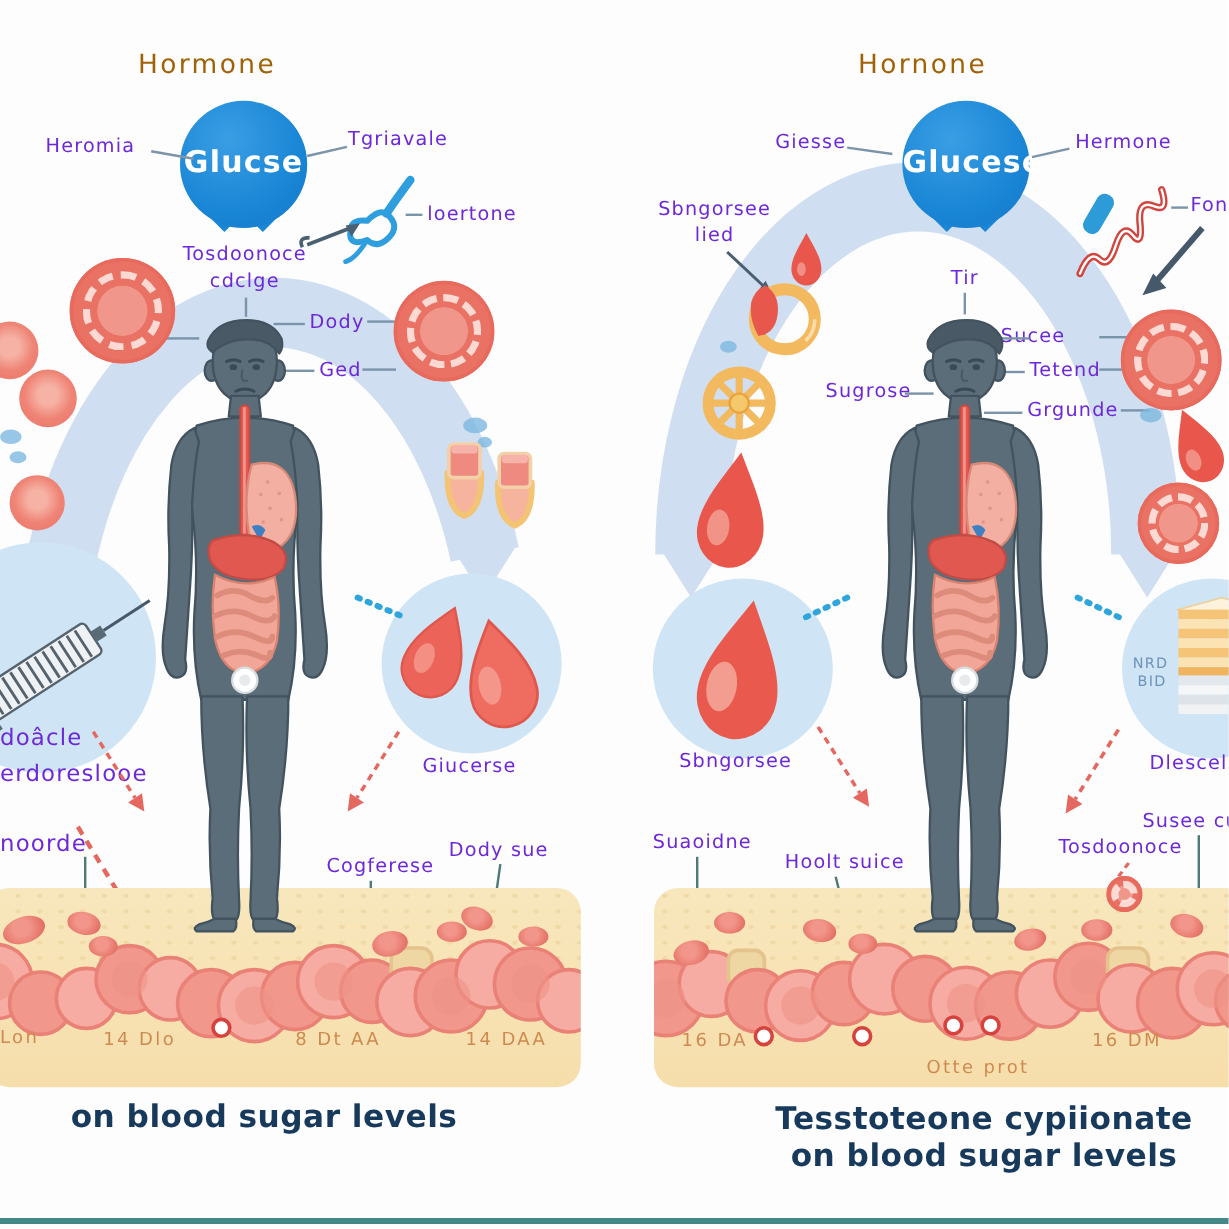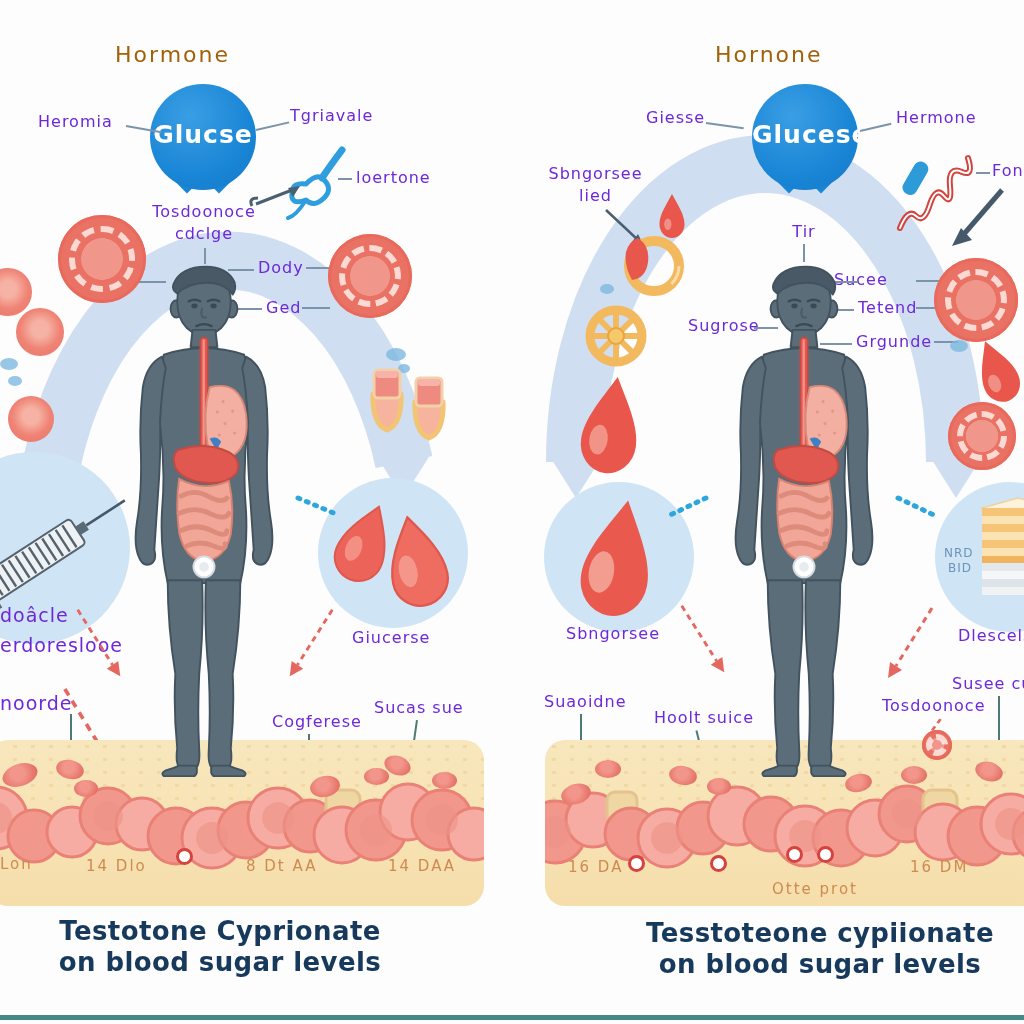--- a/index.html
+++ b/index.html
@@ -155,21 +155,21 @@
     <line x1="8" y1="4" x2="44" y2="62" stroke="#e4685f" stroke-width="3" stroke-dasharray="6 5"></line>
     <polygon points="52,74 38,66 50,58" fill="#e4685f"></polygon>
   </svg>
   <svg class="abs" style="left:282px;top:606px;" width="58" height="76" viewBox="0 0 60 80" preserveAspectRatio="none">
     <line x1="52" y1="4" x2="16" y2="62" stroke="#e4685f" stroke-width="3" stroke-dasharray="6 5"></line>
     <polygon points="8,74 22,66 10,58" fill="#e4685f"></polygon>
   </svg>
 
   <div class="lbl" style="left:272px;top:712px;">Cogferese</div>
   <div class="vln tln" style="left:308px;top:734px;height:26px;"></div>
-  <div class="lbl" style="left:374px;top:698px;">Sucas sue</div>
+  <div class="lbl" style="left:374px;top:698px;">Dody sue</div>
   <div class="vln tln" style="left:414px;top:720px;height:28px;transform:rotate(8deg);"></div>
 
   <div class="strip" style="left:-12px;top:740px;">
     <div class="speck"></div>
     <svg class="abs" style="left:0;top:0" width="496" height="166" viewBox="0 0 496 166">
       <g stroke="#ea8176" stroke-width="3">
         <circle cx="8" cy="78" r="31" fill="#f6aca2"></circle>
         <circle cx="46" cy="96" r="26" fill="#f1978c"></circle>
         <circle cx="84" cy="92" r="25" fill="#f6aca2"></circle>
         <rect x="96" y="52" width="30" height="30" rx="8" fill="#eed7a2" stroke="#e4c48c"></rect>
@@ -246,21 +246,20 @@
       </g>
     <path d="M96 184 Q103 180 108 187 L103 196 Z" fill="#3f7fc4"></path>
     <path d="M62 196 Q92 186 116 198 Q130 206 124 220 Q114 232 92 230 Q68 228 60 214 Q56 202 62 196 Z" fill="#e0584f" stroke="#c24b44" stroke-width="2"></path>
     <path d="M64 226 Q60 252 64 282 Q70 310 90 312 Q112 310 118 284 Q122 254 116 228 Q90 240 64 226 Z" fill="#f2a698" stroke="#d9826f" stroke-width="2"></path>
     <path d="M66 244 Q80 236 94 244 T114 246 M64 262 Q80 254 96 262 T116 262 M66 280 Q82 272 98 280 T114 280 M72 296 Q86 290 100 296 T112 294" stroke="#dd8b7b" stroke-width="5" fill="none" stroke-linecap="round"></path>
     <circle cx="90" cy="318" r="11" fill="#fff" stroke="#d8dde2" stroke-width="2"></circle>
     <circle cx="90" cy="318" r="5" fill="#e8ebee"></circle>
   </svg>
 
   <div class="cap" style="left:30px;top:916px;">
-    <div>Testotone Cyprionate</div>
     <div>on blood sugar levels</div>
   </div>
 
   <svg class="abs" style="left:535px;top:0" width="490" height="640">
     <polygon points="12,452 70,452 41,498" fill="#cfdff1"></polygon>
     <polygon points="392,452 450,452 421,498" fill="#cfdff1"></polygon>
     <path d="M40 462 A 190 298 0 0 1 420 462" fill="none" stroke="#cfdff1" stroke-width="58"></path>
   </svg>
 
   <div class="ttl" style="left:715px;top:42px;width:180px;">Hornone</div>

